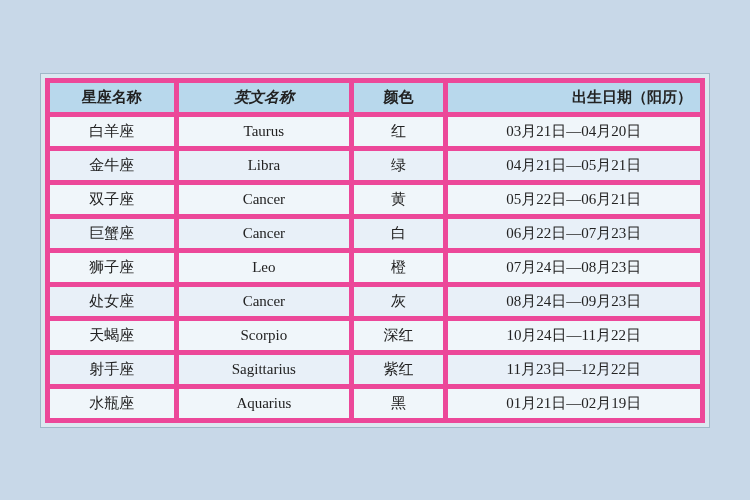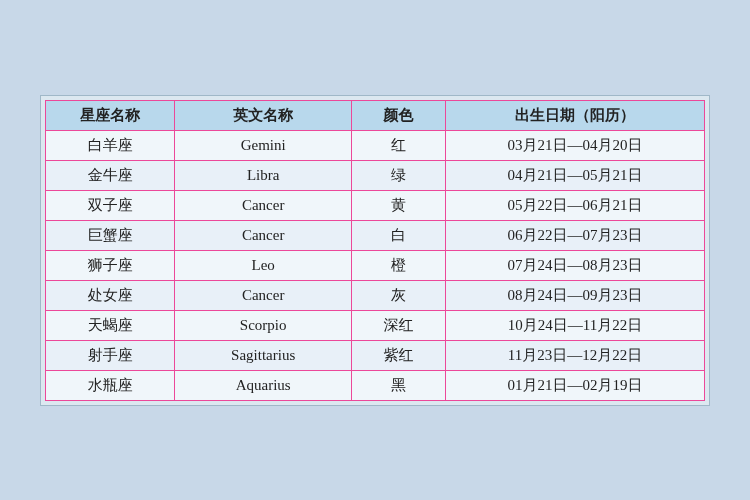--- a/index.html
+++ b/index.html
@@ -19,21 +19,21 @@
       border: 1px solid #a0b8c8;
       padding: 4px;
     }
 
     table {
       border-collapse: collapse;
       width: 660px;
     }
 
     th, td {
-      border: 1px solid #ec4899;
+      border: 5px solid #ec4899;
       text-align: center;
       padding: 5px 8px;
       font-size: 15px;
       color: #222;
     }
 
     thead th {
       background-color: #b8d8ec;
       font-weight: bold;
       font-size: 15px;
@@ -46,41 +46,41 @@
 
     tbody tr:nth-child(odd) {
       background-color: #f0f6fa;
     }
 
     tbody tr:nth-child(even) {
       background-color: #e8f0f8;
     }
 
     .col-zh { width: 110px; }
-    .col-en { width: 150px; }
+    .col-en { width: 150px; font-style: italic; }
     .col-color { width: 80px; font-family: Liberation Serif, serif; }
-    .col-date { width: 220px; }
+    .col-date { width: 220px; text-align: right; }
   </style>
 </head>
 <body>
 
 <div class="table-container">
   <table>
     <thead>
       <tr>
         <th class="col-zh">星座名称</th>
         <th class="col-en">英文名称</th>
         <th class="col-color">颜色</th>
         <th class="col-date">出生日期（阳历）</th>
       </tr>
     </thead>
     <tbody id="table-body">
     <tr>
           <td>白羊座</td>
-          <td>Gemini</td>
+          <td>Taurus</td>
           <td>红</td>
           <td>03月21日—04月20日</td>
         </tr>
         <tr>
           <td>金牛座</td>
           <td>Libra</td>
           <td>绿</td>
           <td>04月21日—05月21日</td>
         </tr>
         <tr>

